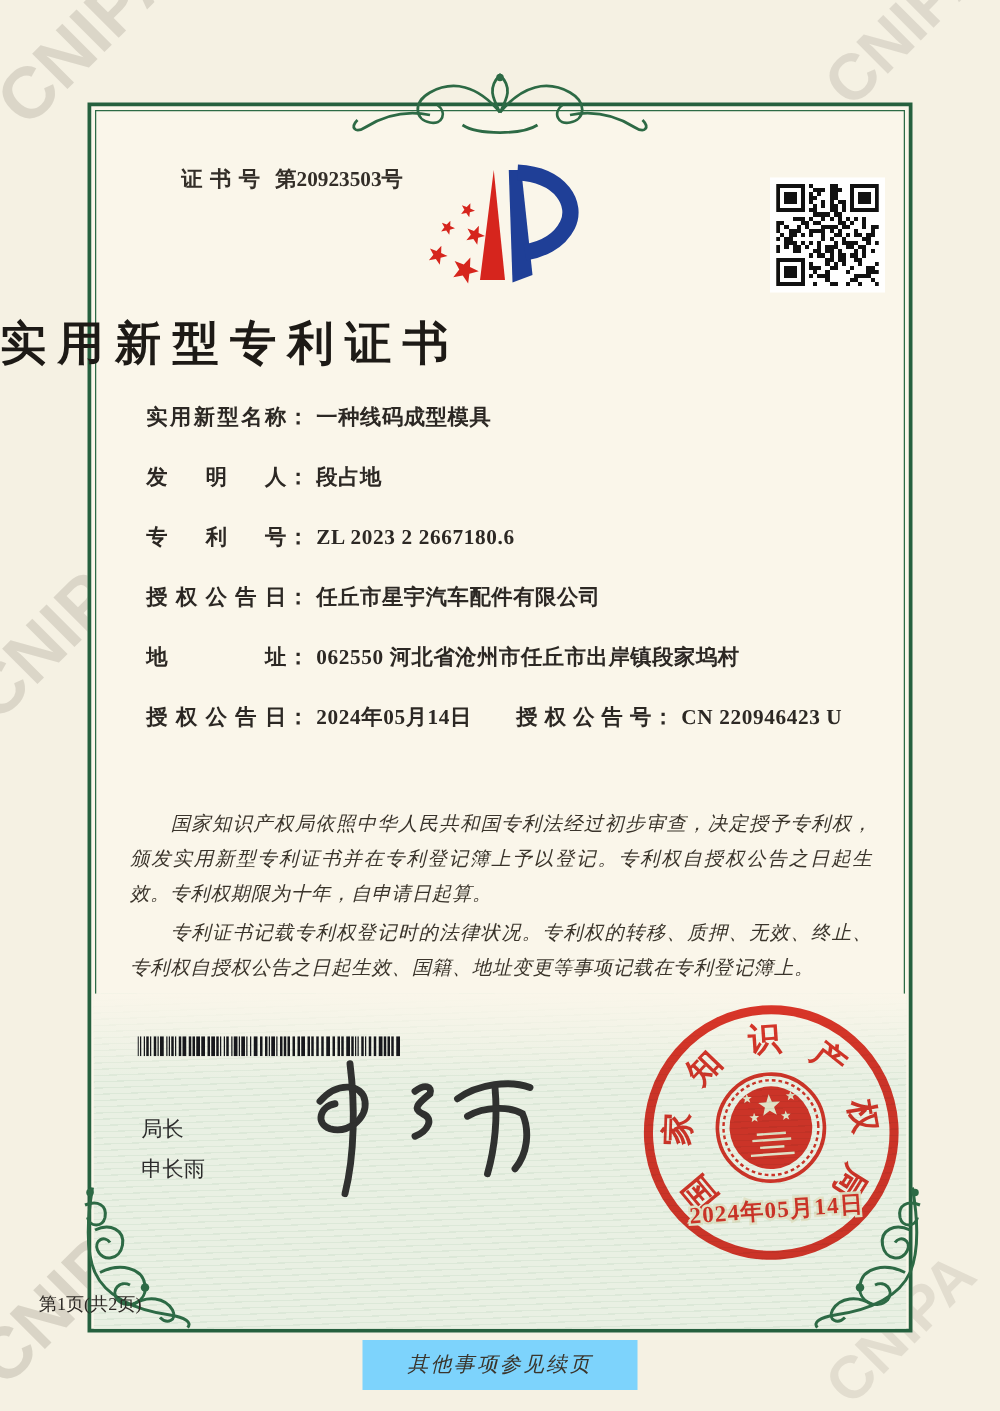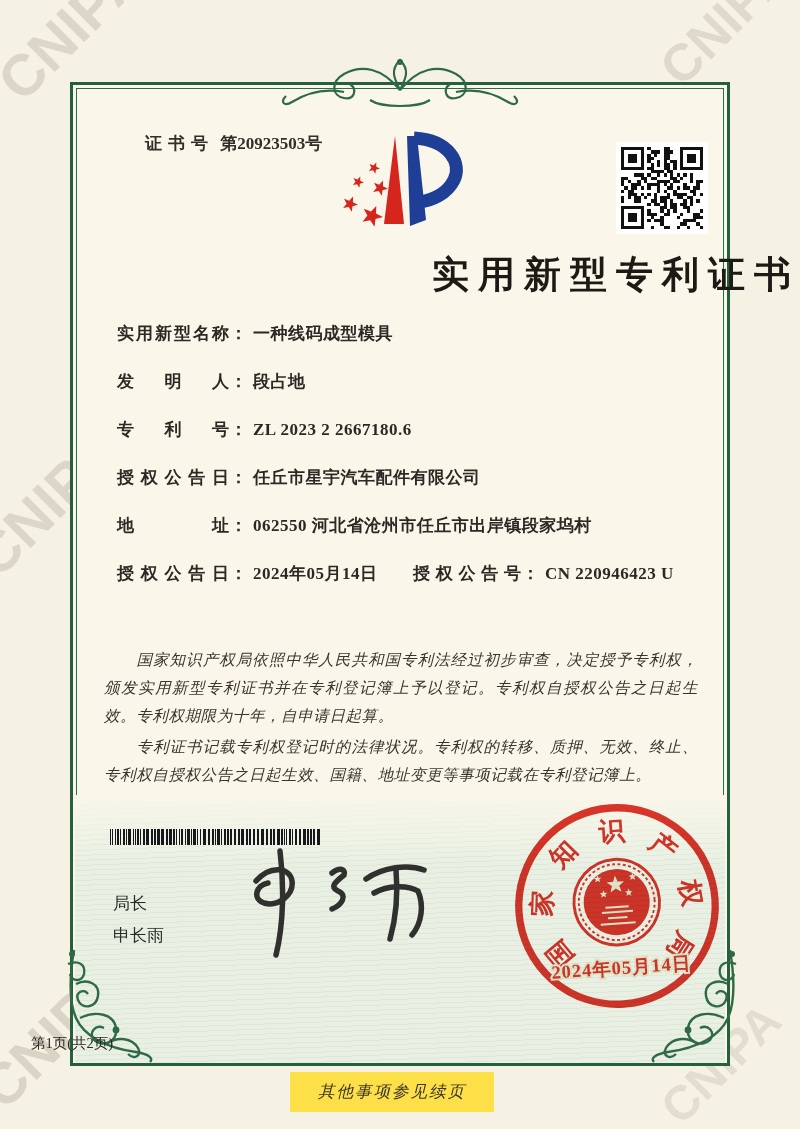--- a/index.html
+++ b/index.html
@@ -34,21 +34,21 @@
   .orn-top{left:278px;top:50px;}
   .orn-bl{left:58px;top:948px;}
   .orn-br{left:648px;top:948px;transform:scaleX(-1);}
 
   .cert-no{position:absolute;left:105px;top:132px;z-index:5;font-size:17px;font-weight:bold;margin-left:40px;}
   .cert-no .lbl{letter-spacing:6px;margin-right:2px;}
 
   .logo{position:absolute;left:338px;top:130px;z-index:5;}
   .qr{position:absolute;left:616px;top:142px;width:82px;height:82px;z-index:5;background:#fff;padding:5px;}
 
-  .title{position:absolute;left:0;top:250px;width:800px;text-align:right;z-index:5;
+  .title{position:absolute;left:0;top:250px;width:800px;text-align:left;z-index:5;
          font-size:37px;font-weight:bold;letter-spacing:9px;color:#1d1a16;}
 
   .fields{position:absolute;left:105px;top:322px;width:592px;z-index:5;}
   .frow{position:relative;height:48px;font-size:17px;font-weight:bold;color:#2c2824;margin-left:12px;}
   .flabel{display:inline-block;width:112px;text-align:justify;text-align-last:justify;vertical-align:top;}
   .fcolon{margin:0 6px 0 1px;}
   .fvalue{letter-spacing:.5px;}
   .pair2{position:absolute;left:296px;top:0;}
   .pair2 .flabel{width:108px;}
 
@@ -63,22 +63,22 @@
              font-family:"Liberation Sans","DejaVu Sans",sans-serif;
              font-size:17px;font-weight:normal;color:#2b2b2b;line-height:1.9;}
   .signature{position:absolute;left:228px;top:843px;z-index:6;}
 
   .seal{position:absolute;left:510px;top:799px;z-index:7;transform:rotate(-4deg);opacity:.94;
         mix-blend-mode:multiply;}
 
   .page-num{position:absolute;left:0;top:1034px;width:800px;text-align:left;z-index:5;
             font-size:14.5px;font-weight:normal;color:#2c2824;padding-left:31px;}
 
-  .cont-box{position:absolute;left:290px;top:1072px;width:204px;height:40px;z-index:5;
-            background:#fde047;display:flex;align-items:center;justify-content:center;text-align:right;}
+  .cont-box{position:absolute;left:290px;top:1072px;width:220px;height:40px;z-index:5;
+            background:#7dd3fc;display:flex;align-items:center;justify-content:center;text-align:right;}
   .cont-text{font-size:16.5px;font-style:italic;letter-spacing:2px;color:#3a342b;}
 
   svg .green-stroke{stroke:#2d6a45;fill:none;}
 </style>
 </head>
 <body>
 
 <div class="page">
 
   <div class="wm wm1">CNIPA</div>

